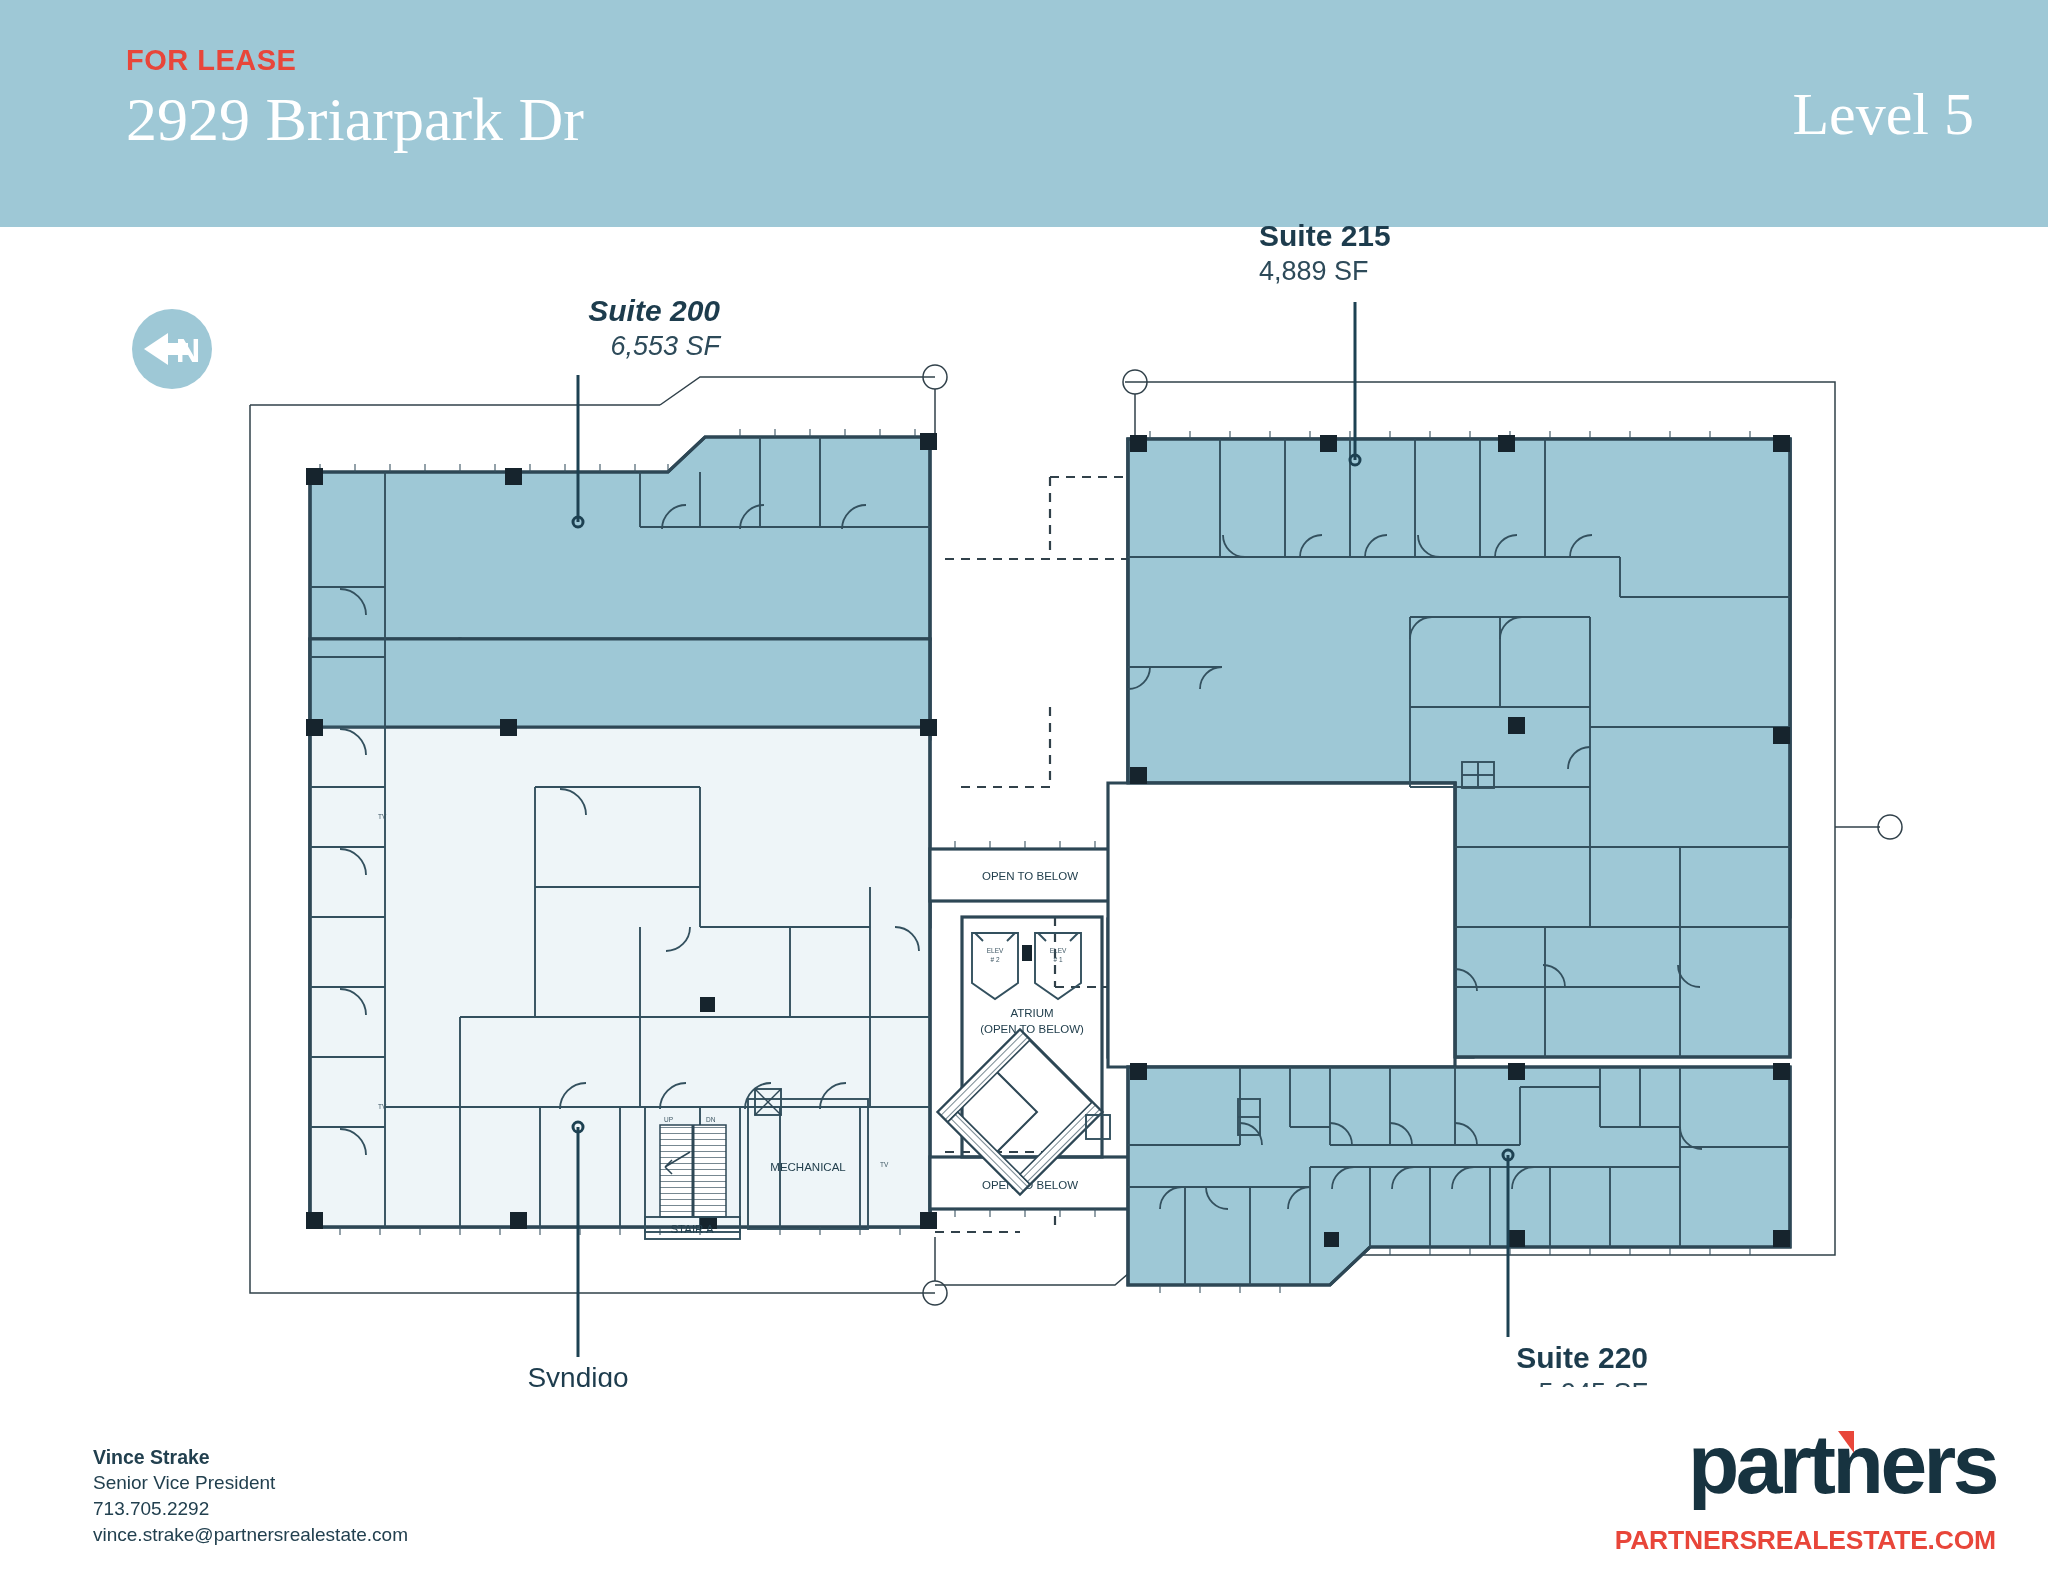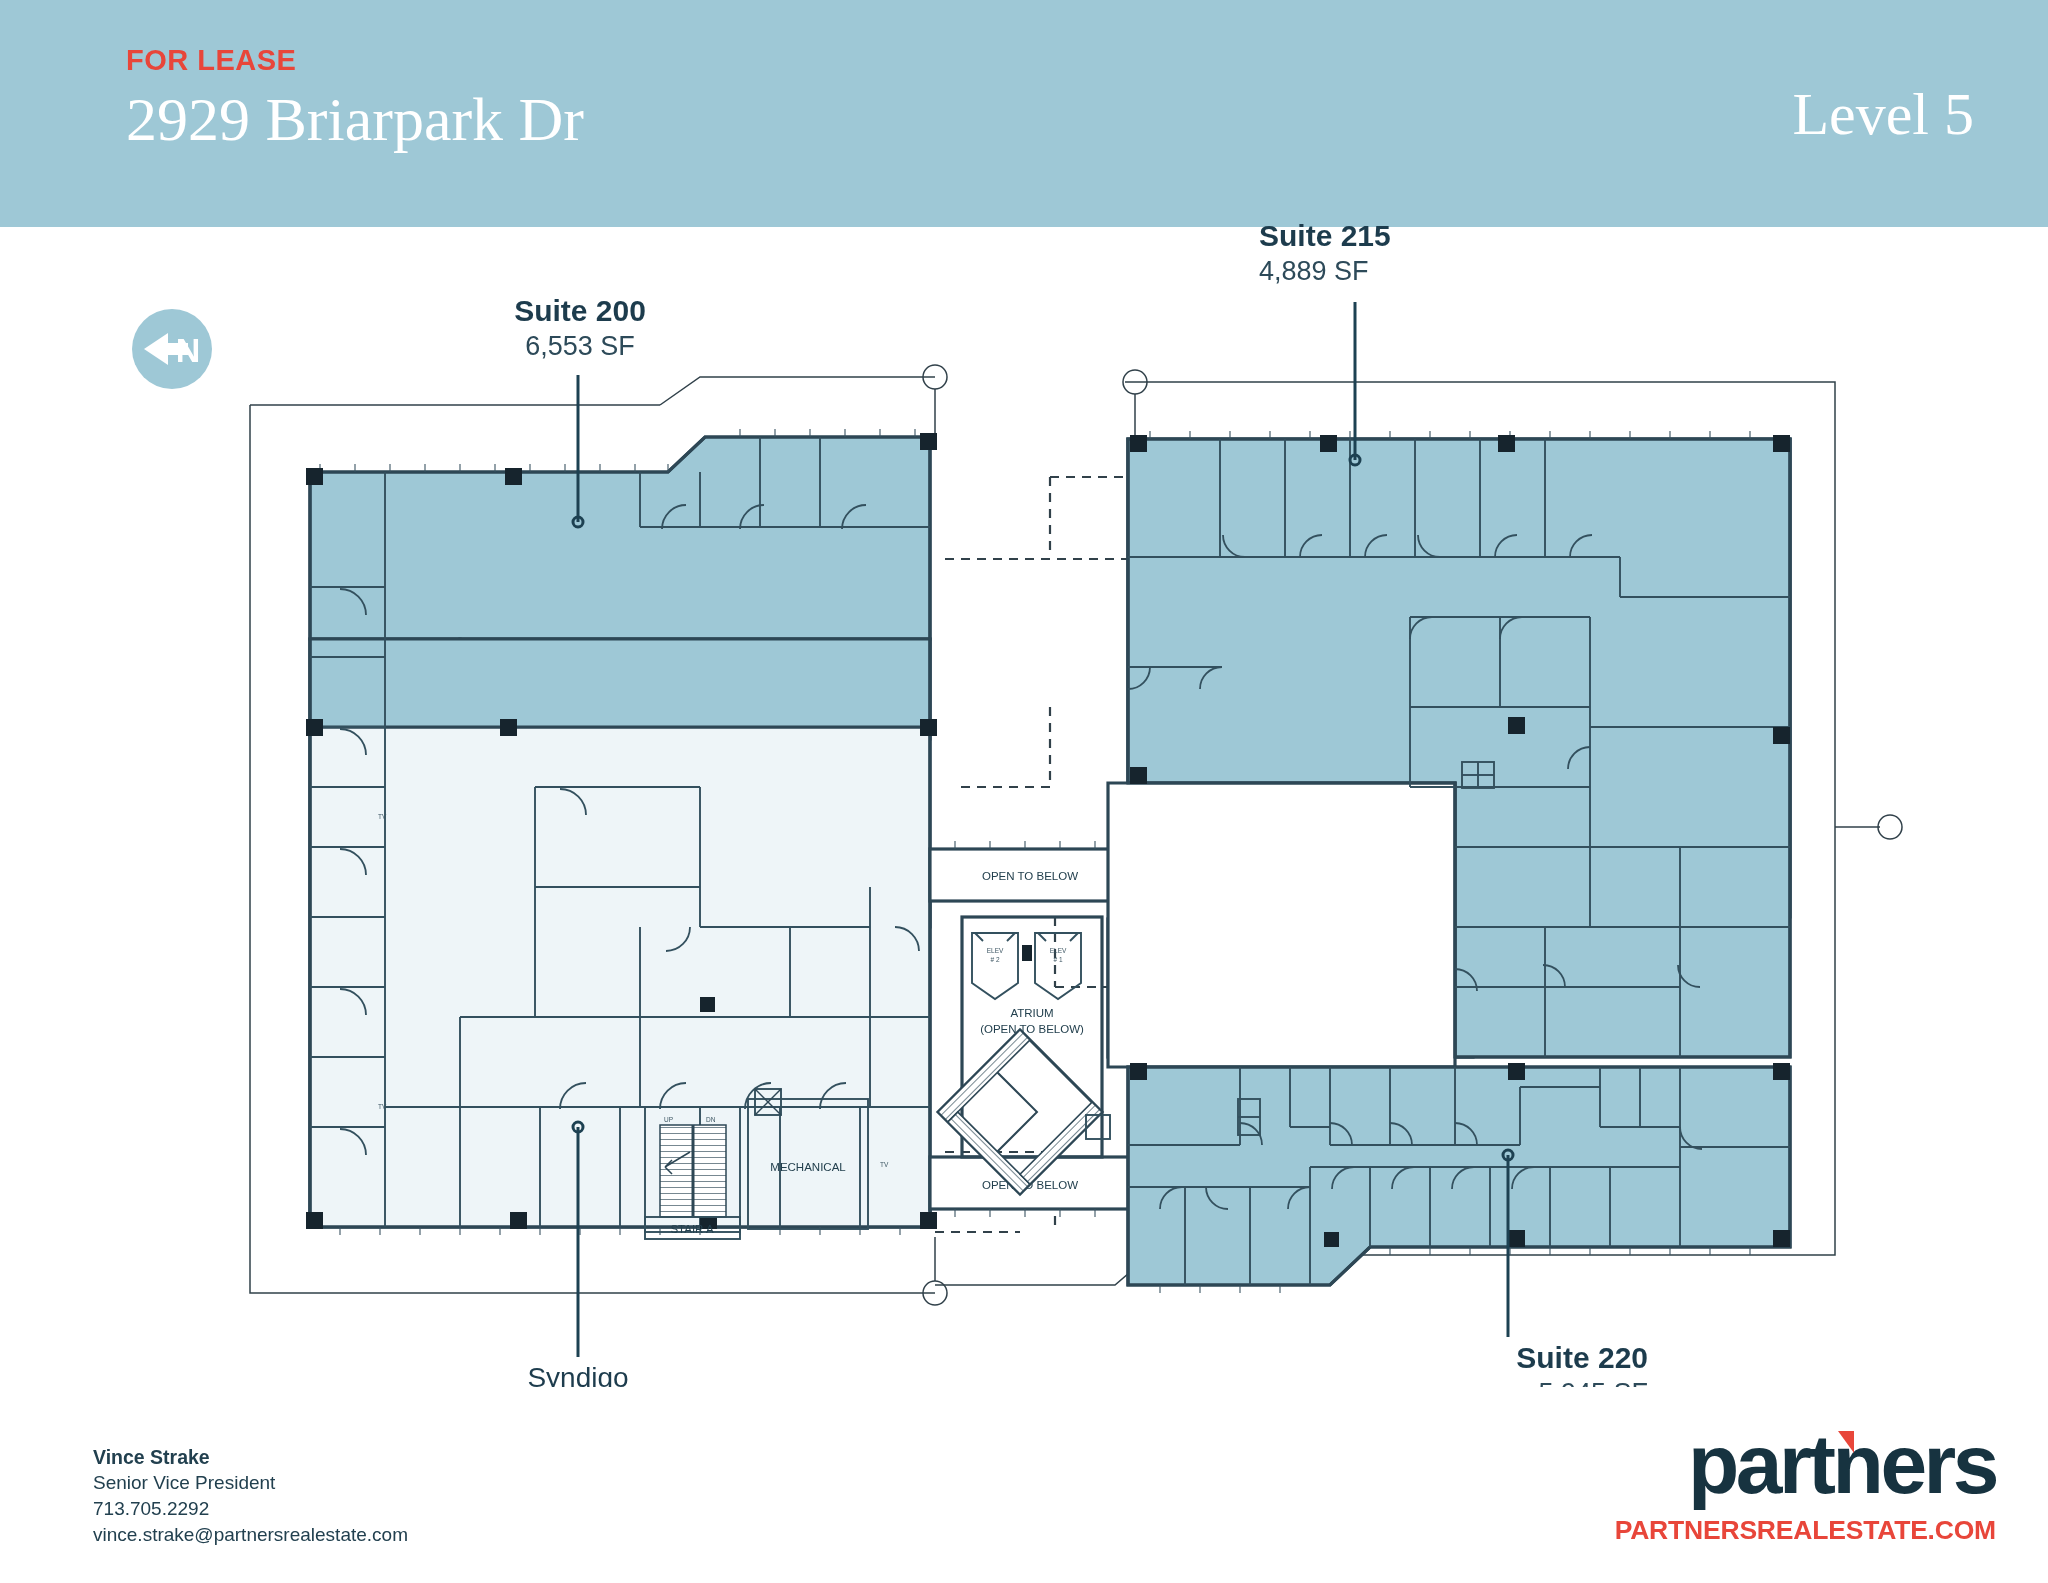--- a/index.html
+++ b/index.html
@@ -93,21 +93,21 @@
     left: 150px; top: 6px;
     width: 0; height: 0;
     border-left: 16px solid transparent;
     border-top: 22px solid #e8463a;
   }
   #logo-url {
     color: #e8463a;
     font-size: 26.5px;
     font-weight: bold;
     letter-spacing: -0.2px;
-    margin-top: 10px;
+    margin-top: 20px;
   }
 </style>
 </head>
 <body>
 
 <div id="page">
 
   <div id="header">
     <div id="header-left">
       <div id="for-lease">FOR LEASE</div>
@@ -643,21 +643,21 @@
   </svg>
 
   <div style="position:absolute;left:130px;top:80px;width:84px;height:84px;">
     <svg width="84" height="84" viewBox="0 0 84 84">
       <circle cx="42" cy="42" r="40" fill="#9ec8d6"></circle>
       <path d="M38 26 L38 36 L58 36 L58 48 L38 48 L38 58 L14 42 Z" fill="#ffffff"></path>
       <text x="58" y="55" font-family="Liberation Sans, sans-serif" font-size="34" font-weight="bold" fill="#ffffff" text-anchor="middle">N</text>
     </svg>
   </div>
 
-  <div style="position:absolute;left:440px;top:65px;width:280px;text-align:center;">
+  <div style="position:absolute;left:440px;top:65px;width:280px;text-align:right;font-style:italic;">
     <div style="font-size:30px;font-weight:bold;color:#1d3c4d;line-height:1.25;">Suite 200</div>
     <div style="font-size:27px;color:#2d4a59;line-height:1.25;">6,553 SF</div>
   </div>
 
   <div style="position:absolute;left:1259px;top:-10px;width:280px;">
     <div style="font-size:30px;font-weight:bold;color:#1d3c4d;line-height:1.25;">Suite 215</div>
     <div style="font-size:27px;color:#2d4a59;line-height:1.25;">4,889 SF</div>
   </div>
 
   <div style="position:absolute;left:1368px;top:1112px;width:280px;text-align:right;">

